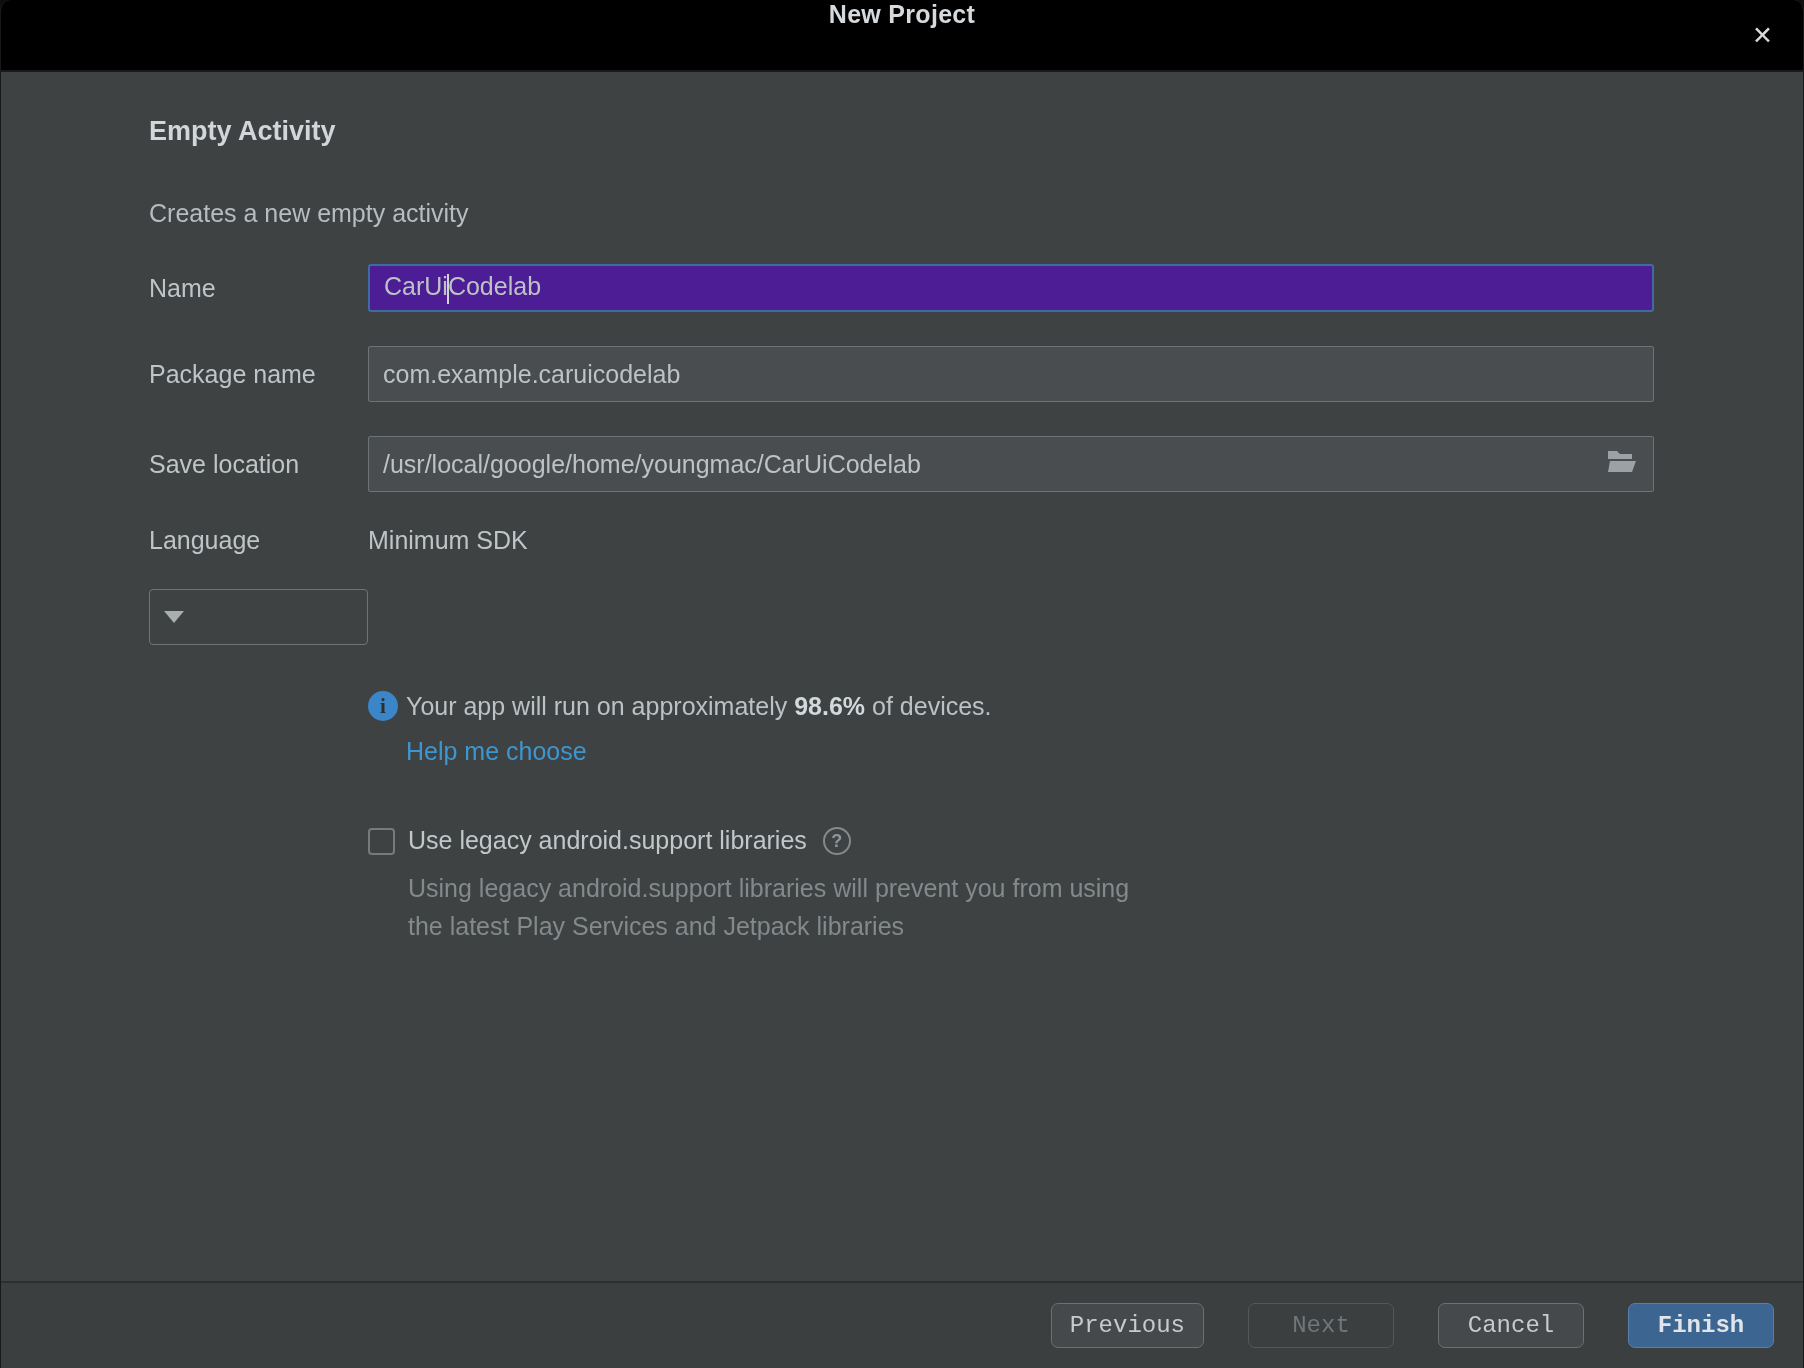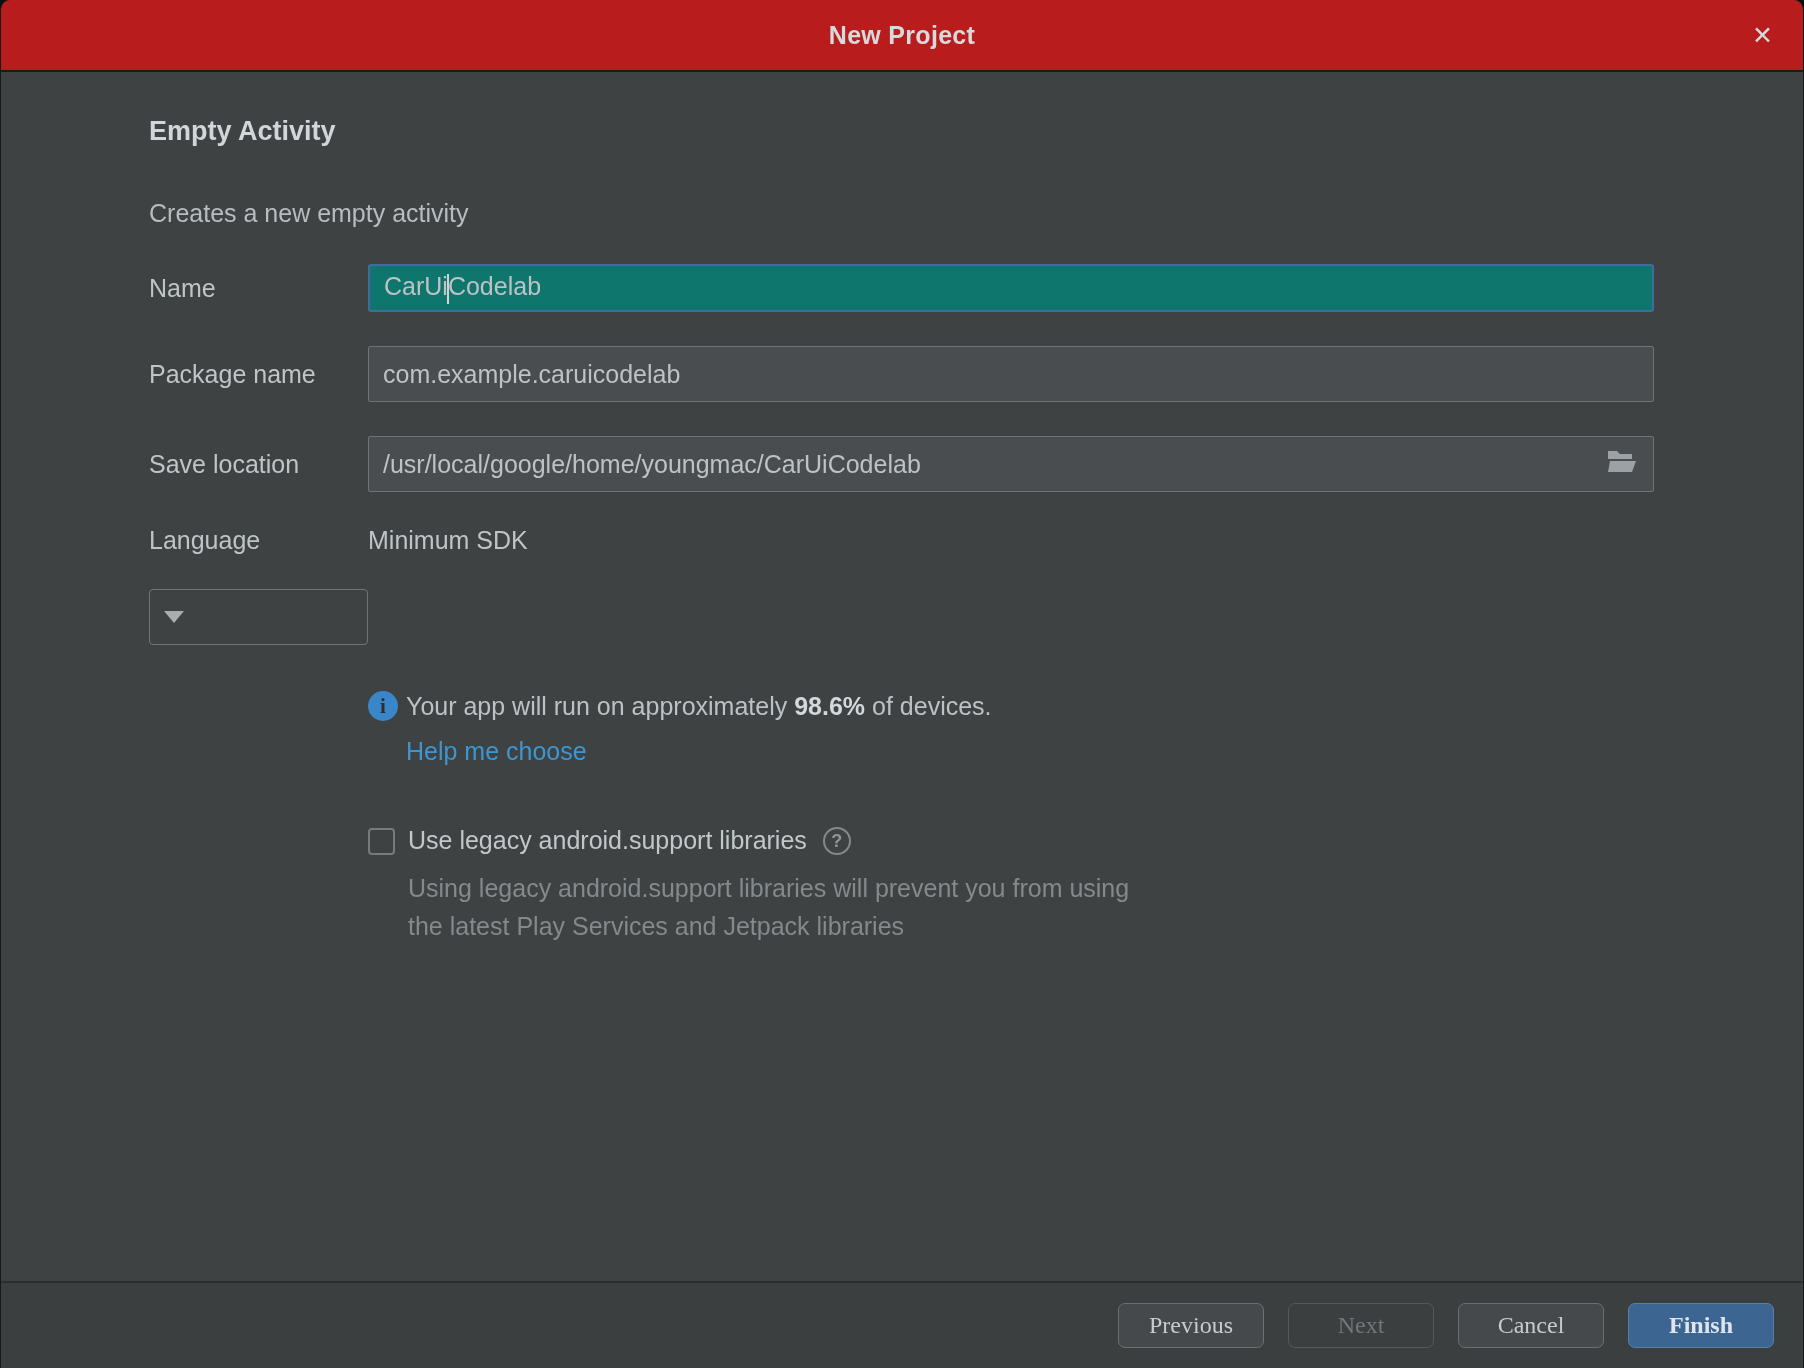--- a/index.html
+++ b/index.html
@@ -12,24 +12,24 @@
     background: #3e4243;
     border-radius: 10px 10px 0 0;
     overflow: hidden;
     display: flex; flex-direction: column;
     border-left: 1px solid #17191a;
     border-right: 1px solid #17191a;
   }
   
   .titlebar {
     height: 72px; flex: 0 0 72px;
-    background: #b91c1c;
+    background: #000000;
     border-bottom: 2px solid #191b1c;
     position: relative;
-    display: flex; align-items: center; justify-content: center;
+    display: flex; align-items: flex-start; justify-content: center;
   }
   .titlebar .title {
     color: #d6dadd; font-size: 25px; font-weight: bold; letter-spacing: .3px;
   }
   .titlebar .close {
     position: absolute; right: 26px; top: 50%; transform: translateY(-50%);
     color: #d7dadc; font-size: 25px; font-weight: bold; line-height: 1;
     cursor: pointer; padding: 4px;
   }
   
@@ -47,21 +47,21 @@
     height: 56px; display: flex; align-items: center;
     font-size: 25px; color: #bdc2c4;
     padding: 0 14px; width: 100%;
     background: #494d4f;
     border: 1px solid #6e7476;
     border-radius: 2px;
     cursor: text;
   }
   .field.focused {
     height: 48px;
-    background: #0f766e;
+    background: #4c1d95;
     border: 2px solid #3e6c9e;
     border-radius: 3px;
   }
   .caret {
     display: inline-block; width: 2px; height: 30px;
     background: #d0d4d6; margin: 0 -1px; vertical-align: middle;
   }
   .field .grow, .select .grow { flex: 1 1 auto; white-space: nowrap; overflow: hidden; }
   .select {
     background: transparent;
@@ -111,24 +111,25 @@
   
   .footer {
     flex: 0 0 87px;
     background: #3b3f40;
     border-top: 2px solid #2c2f30;
     display: flex; align-items: center; justify-content: flex-end;
     gap: 24px; padding-right: 29px;
   }
   .btn {
     min-width: 146px; height: 45px;
-    font-family: Liberation Serif, serif; font-size: 24px;
+    font-family: Liberation Mono, monospace; font-size: 24px;
     border-radius: 7px; cursor: pointer;
     background: #45494b; border: 1px solid #6b7173; color: #c7cbce;
     padding: 1px 18px;
+    margin-left: 20px;
   }
   .btn.disabled { background: transparent; border-color: #54585a; color: #70767a; cursor: default; }
   .btn.primary { background: #3d6591; border: 1px solid #577fac; color: #dfe5ea; font-weight: bold; }
 </style>
 </head>
 <body>
 
 <div class="window">
 
   <div class="titlebar">

